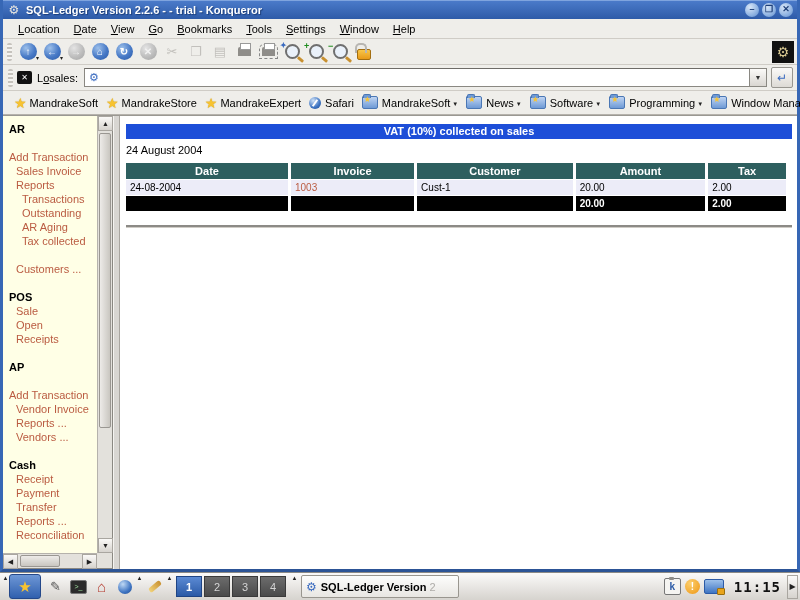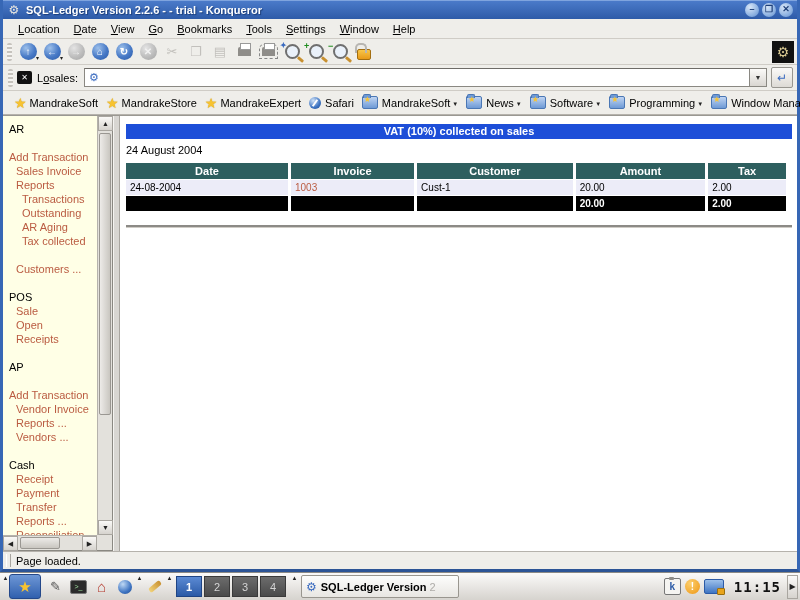--- a/index.html
+++ b/index.html
@@ -56,21 +56,21 @@
   .ico-safari::before{content:"";position:absolute;left:5px;top:2px;width:2px;height:8px;background:#fff;transform:rotate(35deg);}
   .ico-folder{width:14px;height:11px;background:linear-gradient(#BFD4F2,#6E9AD6);border:1px solid #4A77B5;border-radius:1px 2px 2px 2px;position:relative;margin-right:4px;}
   .ico-folder::before{content:"";position:absolute;left:0;top:-3px;width:6px;height:3px;background:#6E9AD6;border:1px solid #4A77B5;border-bottom:none;border-radius:2px 2px 0 0;}
   .ico-folder::after{content:"★";position:absolute;left:1px;top:-1px;font-size:8px;color:#F7C331;line-height:1;}
   .bm .caret{font-size:6px;color:#222;margin-left:2px;align-self:flex-end;padding-bottom:2px;}
   
   .content{flex:1;display:flex;min-height:0;border-top:1px solid #9A9892;}
   .sideframe{width:110px;flex:0 0 110px;display:grid;grid-template-columns:1fr 15px;grid-template-rows:1fr 15px;
              border-right:none;background:#FFFFE6;border:1px solid #8A8882;border-top:none;border-left:none;box-sizing:border-box;}
   .sb-content{overflow:hidden;padding:6px 2px 0 6px;line-height:14px;background:#FFFFE6;}
-  .sb-h{font-weight:normal;color:#000;}
+  .sb-h{font-weight:bold;color:#000;}
   .sb-l{color:#BA5B41;white-space:nowrap;cursor:pointer;}
   .i1{padding-left:7px;} .i2{padding-left:13px;}
   .gap{margin-top:14px;}
   .vscroll{display:flex;flex-direction:column;background:#E3E1DC;border-left:1px solid #B5B2AC;}
   .hscroll{display:flex;background:#E3E1DC;border-top:1px solid #B5B2AC;}
   .sbtn{flex:0 0 15px;height:15px;width:15px;background:linear-gradient(#FAF9F7,#D6D3CE);border:1px solid #A9A6A0;
         display:flex;align-items:center;justify-content:center;font-size:7px;color:#222;box-sizing:border-box;line-height:1;}
   .vtrack{flex:1;position:relative;}
   .vthumb{position:absolute;left:1px;right:1px;top:2px;height:72%;background:linear-gradient(90deg,#EDEBE8,#C9C6C0);border:1px solid #9A9792;border-radius:2px;}
   .htrack{flex:1;position:relative;}
@@ -342,24 +342,20 @@
             <td></td>
             <td class="num">20.00</td>
             <td class="num">2.00</td>
           </tr>
         </tbody>
           </table>
         <div class="rule"></div>
       </div>
     </div>
 
-    <div class="statusbar">
-      <span class="sgrip"></span>
-      <span>Page loaded.</span>
-    </div>
   </div>
 
   <div class="taskbar">
     <span class="phandle">▲</span>
     <span class="kmenu">★</span>
     <span class="launcher">
         <span class="l-config">✎</span>
       </span>
     <span class="launcher">
         <span class="l-term">&gt;_</span>

